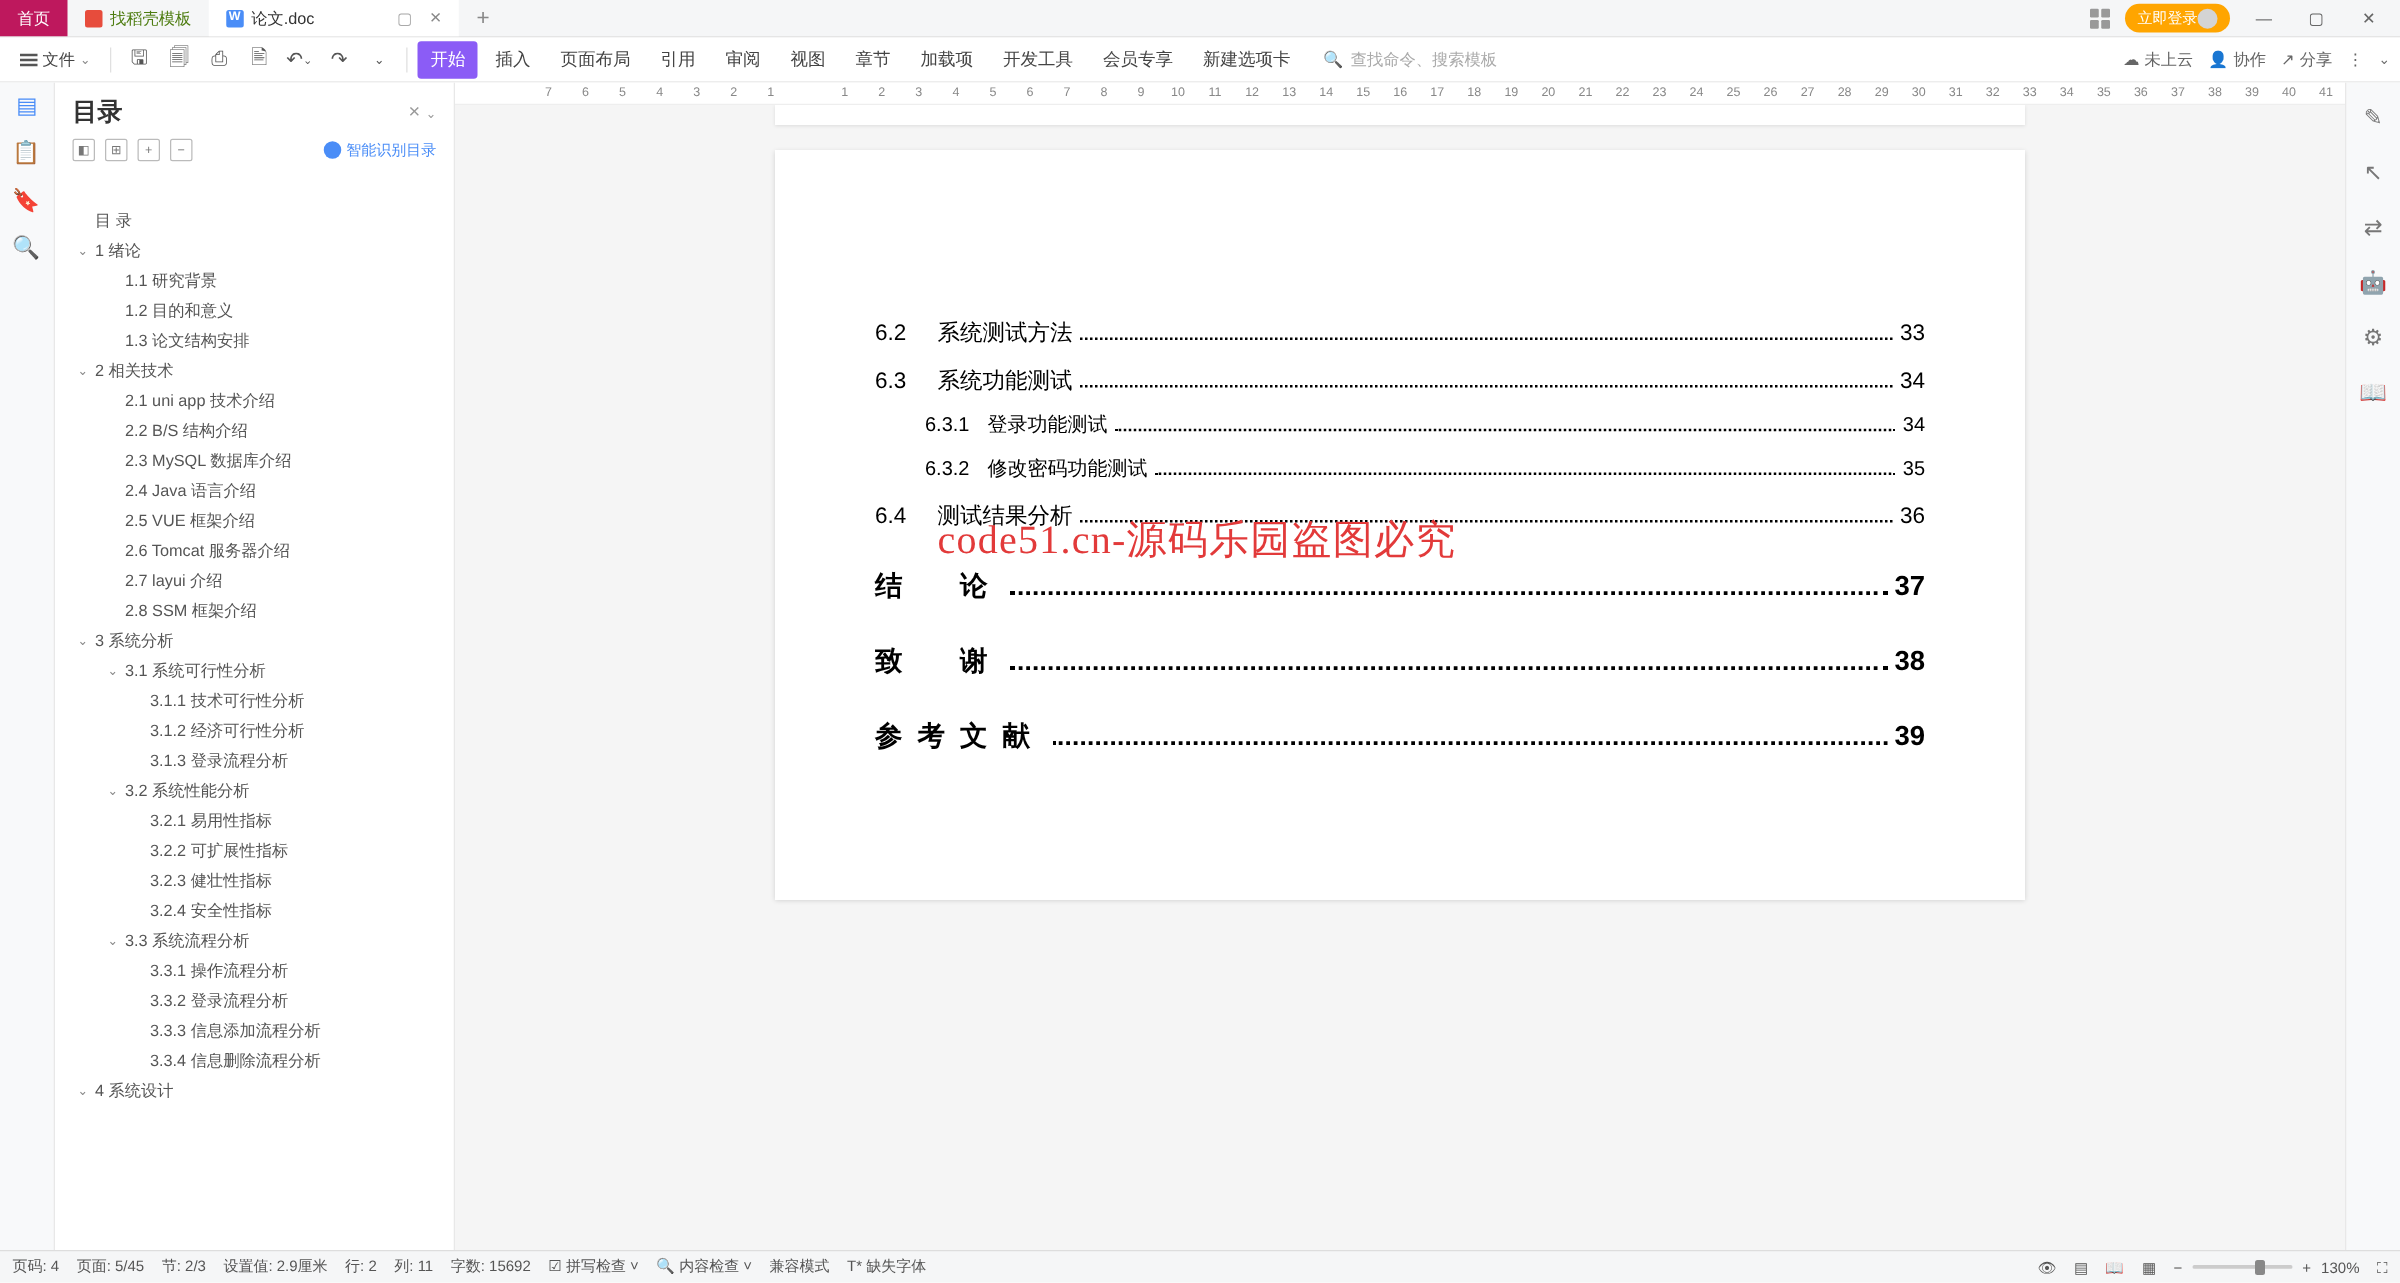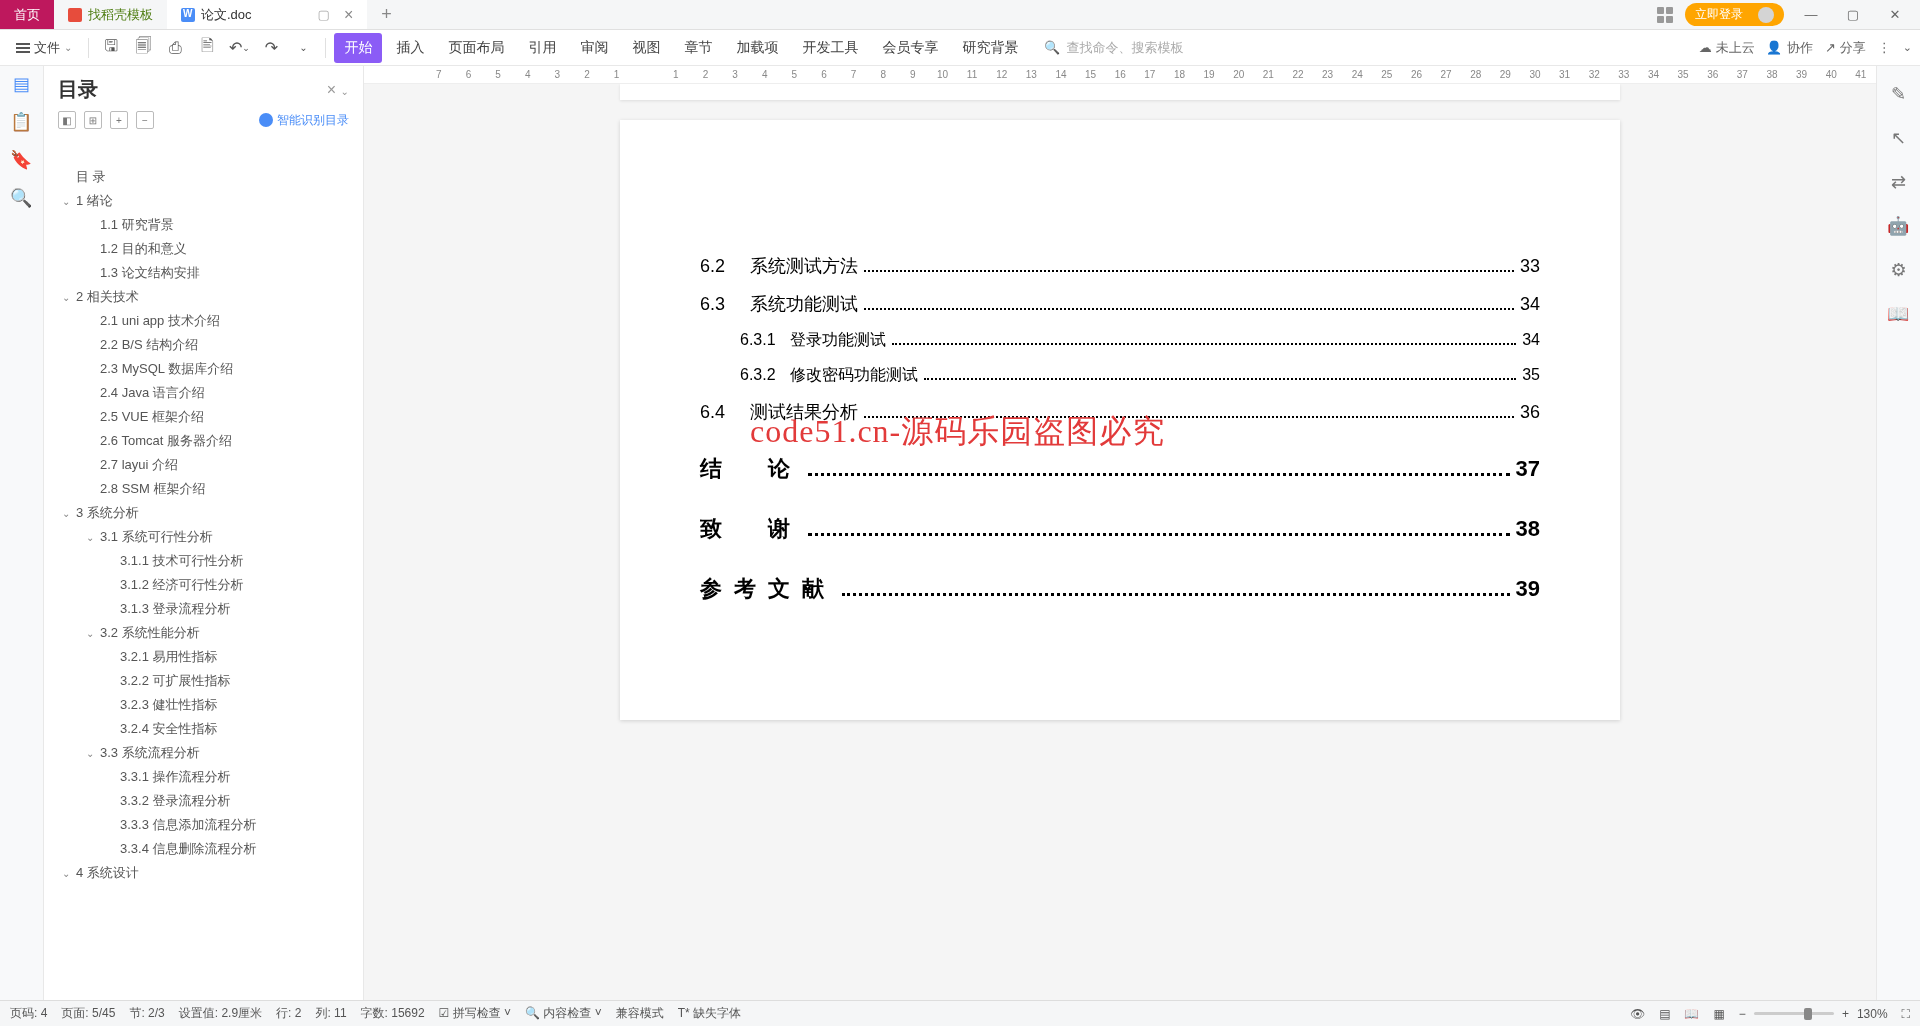--- a/index.html
+++ b/index.html
@@ -12,21 +12,21 @@
 .tab.active { background: #fff; color: #333; }
 .tab-icon { width: 14px; height: 14px; }
 .tab-icon.red { background: #e74c3c; border-radius: 2px; }
 .tab-icon.blue { background: #4a8df7; border-radius: 2px; position: relative; }
 .tab-icon.blue::after { content: "W"; color: #fff; font-size: 10px; position: absolute; top: 0; left: 2px; font-weight: bold; }
 .tab-close { font-size: 16px; color: #888; margin-left: 8px; }
 .tab-plus { padding: 0 14px; font-size: 18px; color: #888; cursor: pointer; }
 .titlebar-right { margin-left: auto; display: flex; align-items: center; gap: 12px; padding-right: 10px; }
 .grid-icon { width: 16px; height: 16px; display: grid; grid-template: 1fr 1fr / 1fr 1fr; gap: 2px; }
 .grid-icon span { background: #999; border-radius: 1px; }
-.login-btn { background: #ffa500; color: #fff; padding: 3px 10px; border-radius: 12px; font-size: 12px; display: flex; align-items: center; gap: 15px; }
+.login-btn { background: #ffa500; color: #fff; padding: 3px 10px; border-radius: 12px; font-size: 12px; display: flex; align-items: center; gap: 0; }
 .login-avatar { width: 16px; height: 16px; border-radius: 50%; background: #d4d4d4; }
 .win-btn { width: 30px; height: 28px; display: flex; align-items: center; justify-content: center; color: #666; cursor: pointer; }
 
 
 .toolbar { height: 36px; background: #fff; border-bottom: 1px solid #e8e8e8; display: flex; align-items: center; padding: 0 8px; gap: 4px; }
 .file-btn { display: flex; align-items: center; gap: 4px; padding: 4px 8px; color: #444; cursor: pointer; }
 .hamburger { display: flex; flex-direction: column; gap: 2px; }
 .hamburger span { width: 14px; height: 2px; background: #555; }
 .tb-ico { width: 28px; height: 28px; display: flex; align-items: center; justify-content: center; color: #555; cursor: pointer; font-size: 16px; }
 .tb-sep { width: 1px; height: 20px; background: #e0e0e0; margin: 0 4px; }
@@ -146,21 +146,21 @@
   <div class="menu-item active">开始</div>
   <div class="menu-item">插入</div>
   <div class="menu-item">页面布局</div>
   <div class="menu-item">引用</div>
   <div class="menu-item">审阅</div>
   <div class="menu-item">视图</div>
   <div class="menu-item">章节</div>
   <div class="menu-item">加载项</div>
   <div class="menu-item">开发工具</div>
   <div class="menu-item">会员专享</div>
-  <div class="menu-item">研究背景</div>
+  <div class="menu-item">新建选项卡</div>
   <div class="search-box">
       <span>🔍</span>
       <span>查找命令、搜索模板</span>
     </div>
   <div class="toolbar-right">
     <div class="collab">
         <span>☁</span>
         <span>未上云</span>
       </div>
     <div class="collab">

